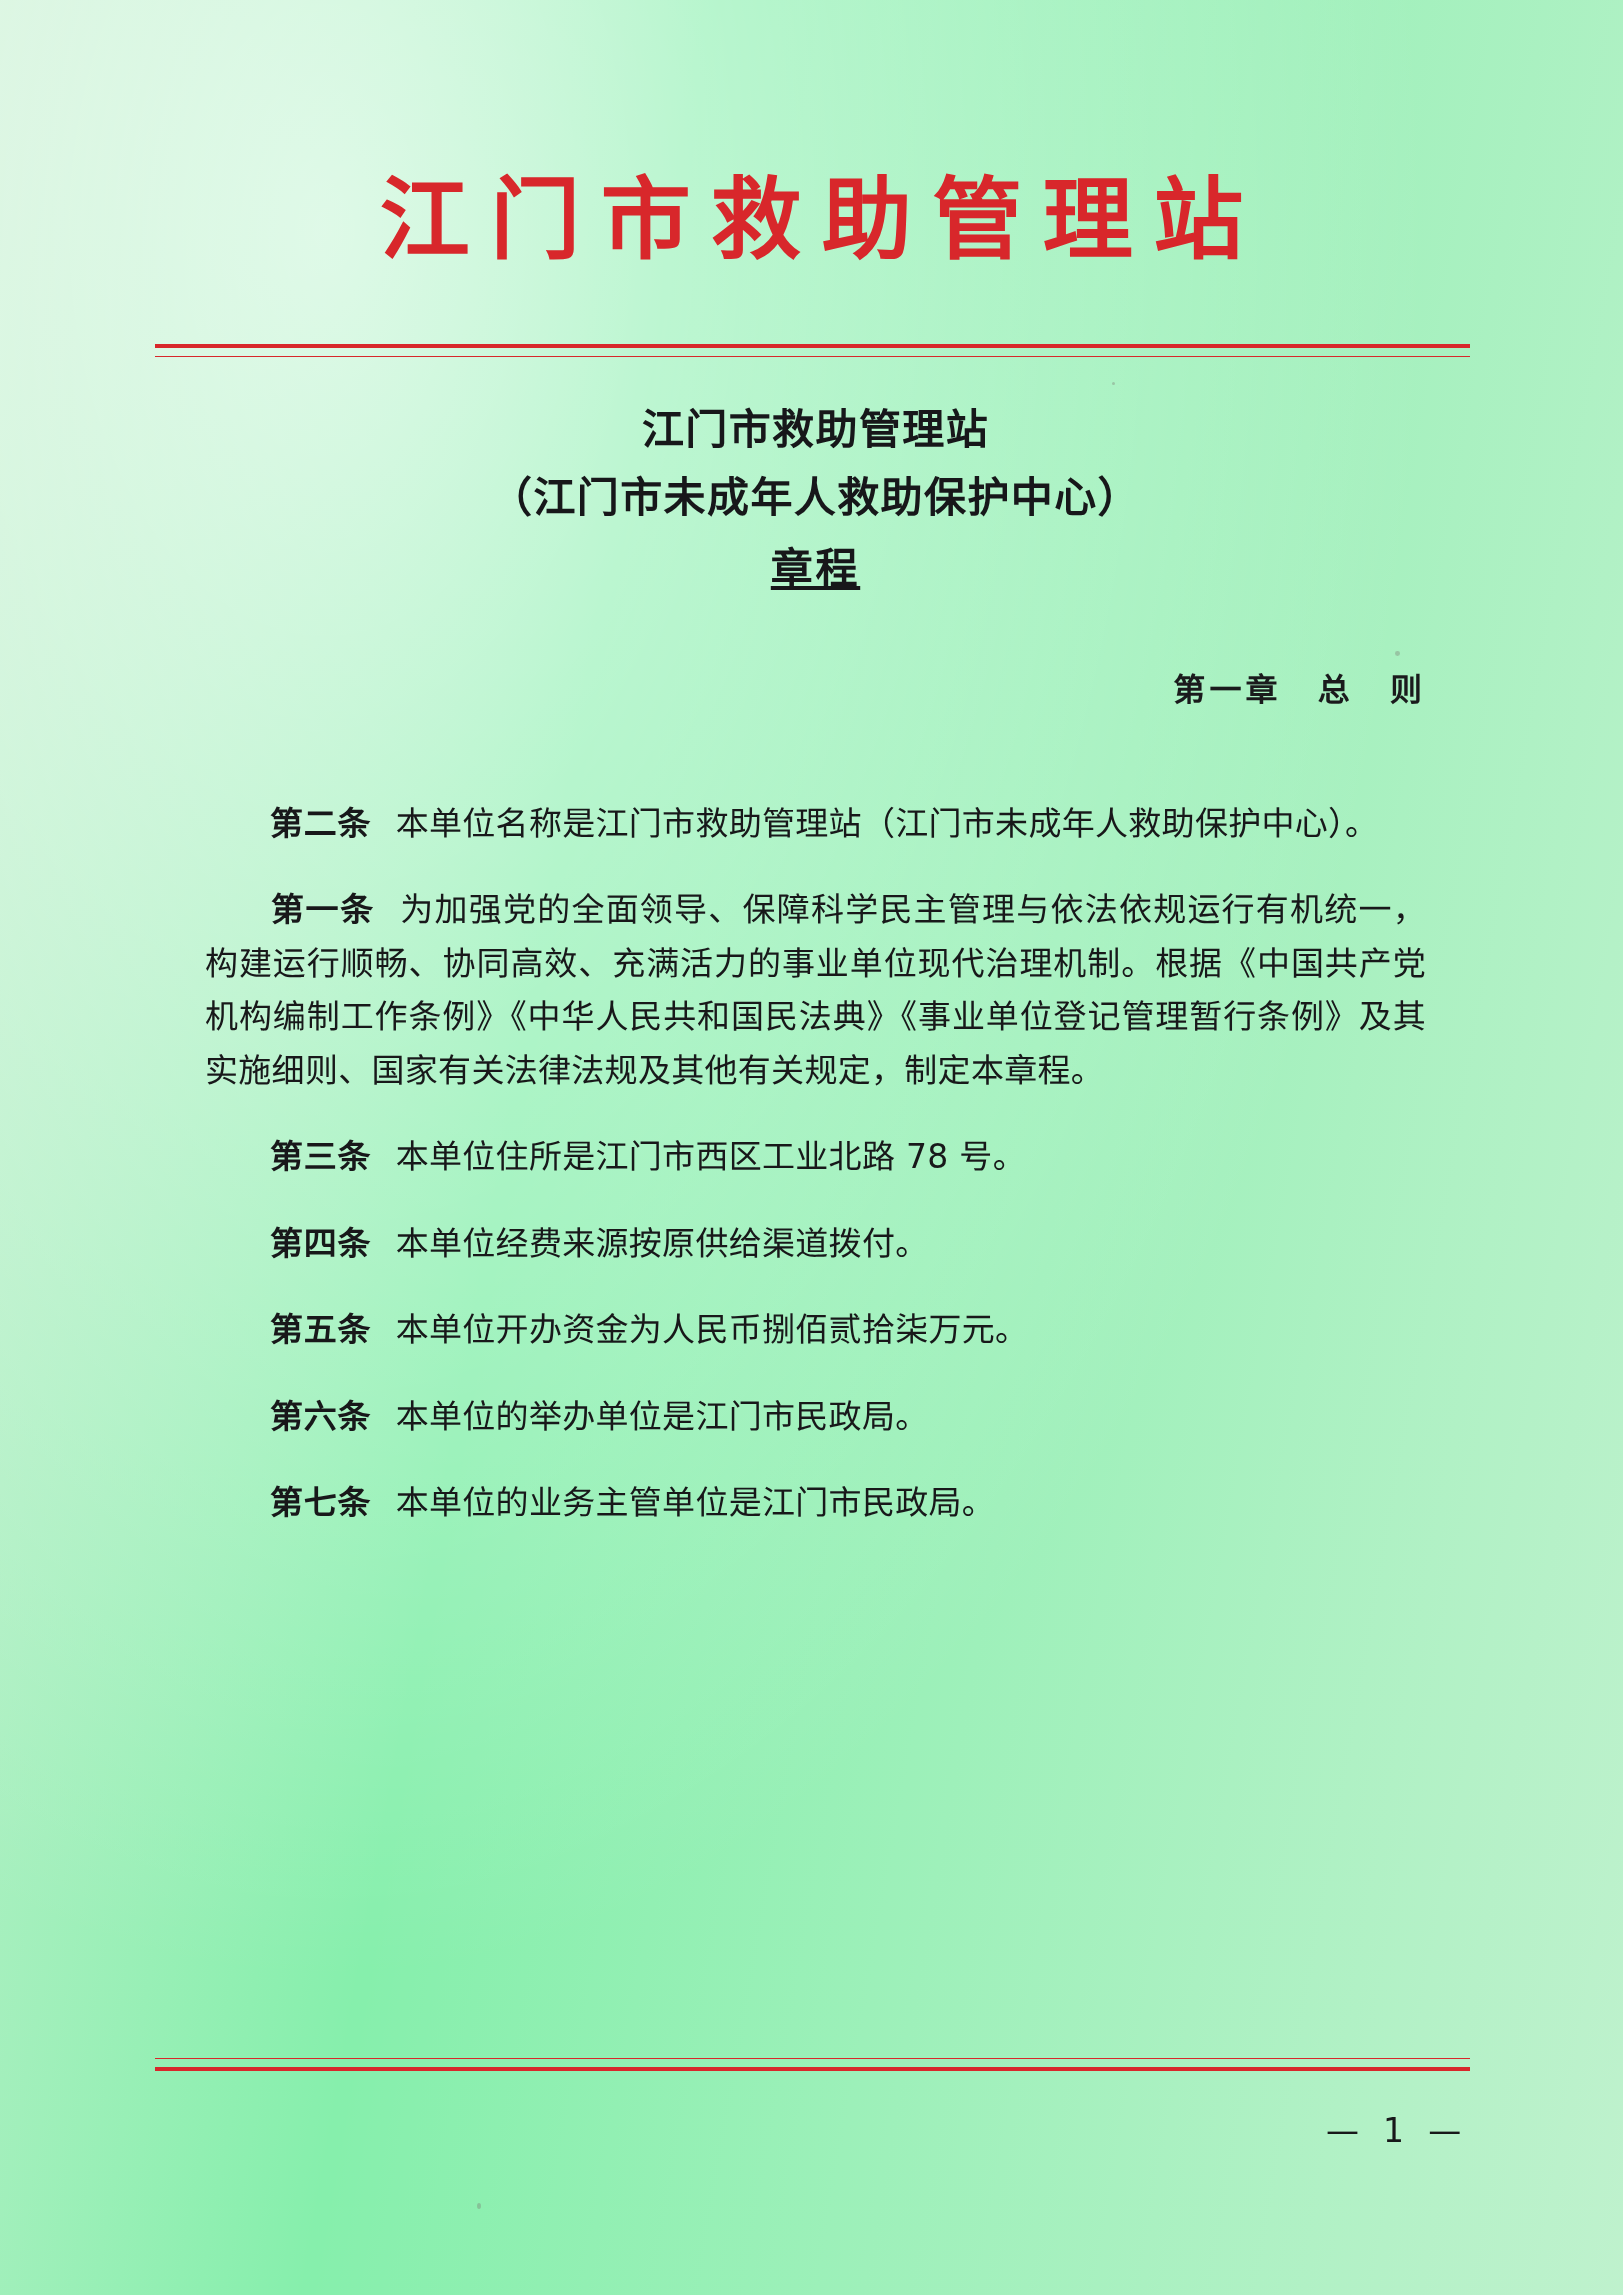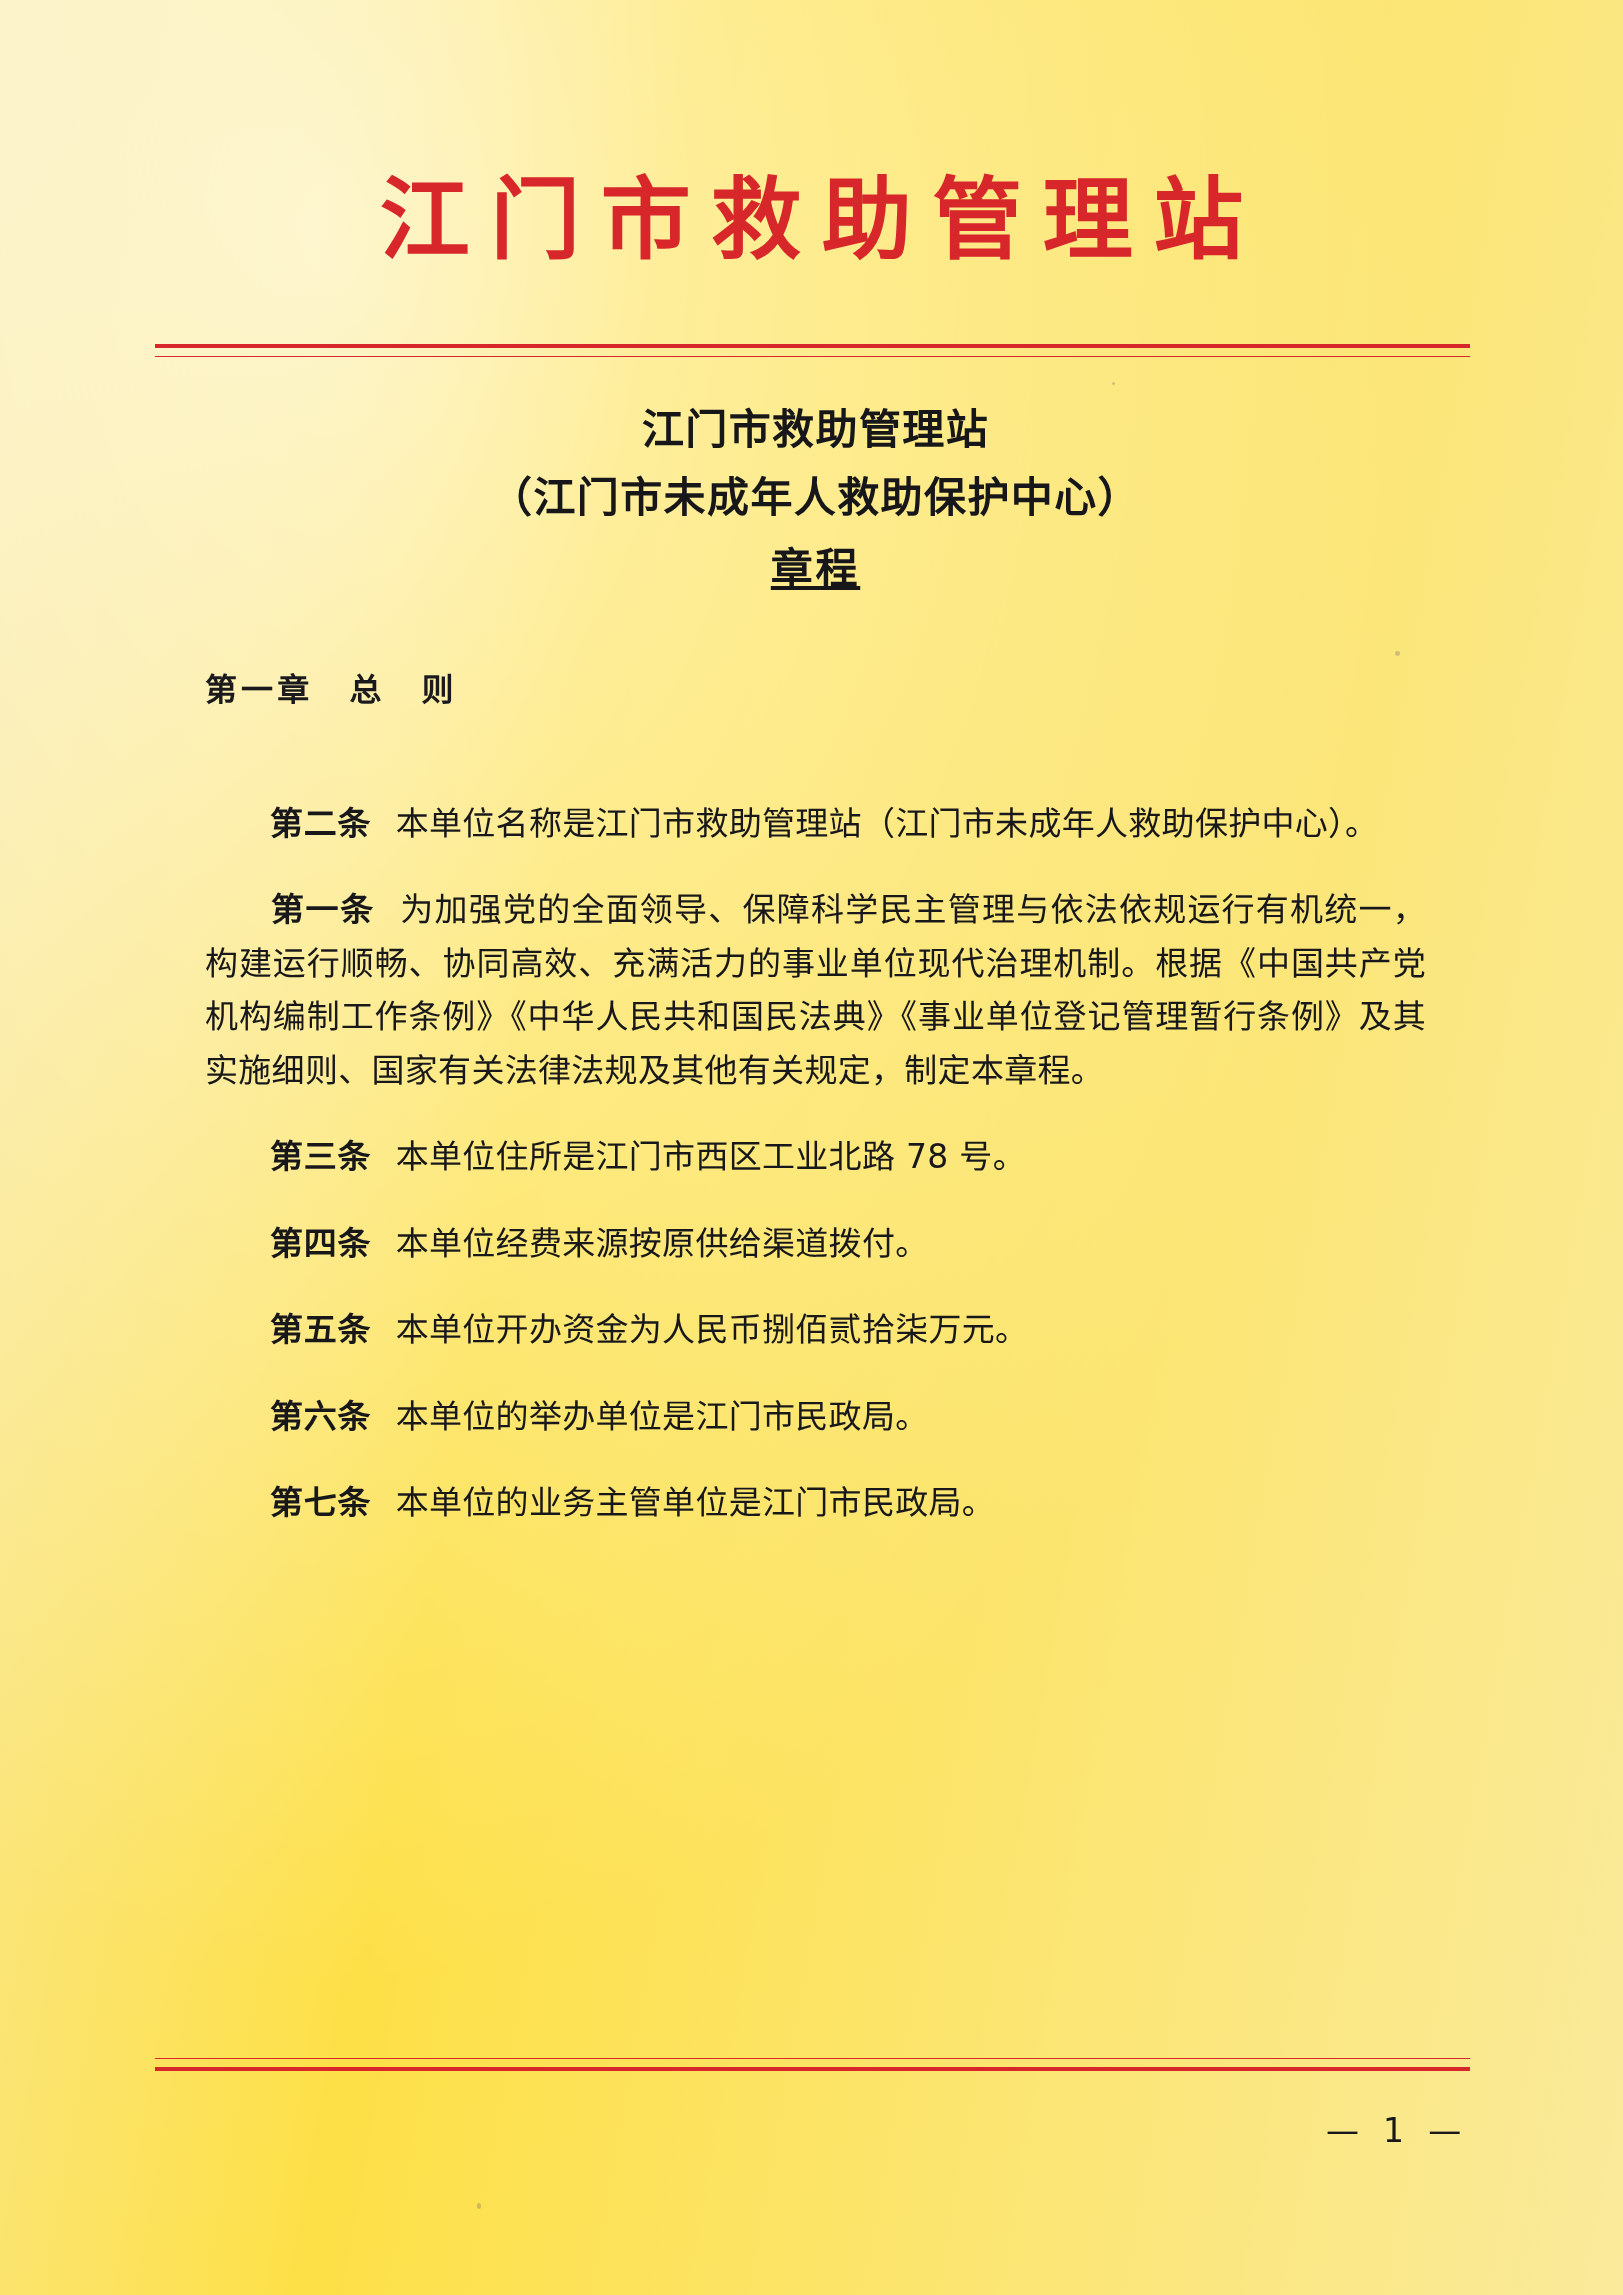--- a/index.html
+++ b/index.html
@@ -4,21 +4,21 @@
 <style>
   html, body {
     margin: 0;
     padding: 0;
     background: #f2f1ef;
   }
   .page {
     position: relative;
     width: 1623px;
     height: 2295px;
-    background: #fde047;
+    background: #86efac;
     margin: 0 auto;
     overflow: hidden;
     box-sizing: border-box;
     font-family: "Liberation Serif", "DejaVu Serif", serif;
   }
   
   .page::before {
     content: "";
     position: absolute;
     inset: 0;
@@ -92,21 +92,21 @@
   .title-line-3 {
     font-size: 42px;
     font-weight: 700;
     letter-spacing: 2.7px;
     line-height: 1.4;
     margin-top: 11px;
     text-decoration: underline;
   }
 
   .chapter-heading {
-    text-align: left;
+    text-align: right;
     font-family: "DejaVu Sans", "Liberation Sans", sans-serif;
     font-weight: 700;
     font-size: 32px;
     letter-spacing: 4.1px;
     color: #1a1a1c;
     margin-top: 65px;
   }
 
   .article-list {
     margin-top: 87px;

